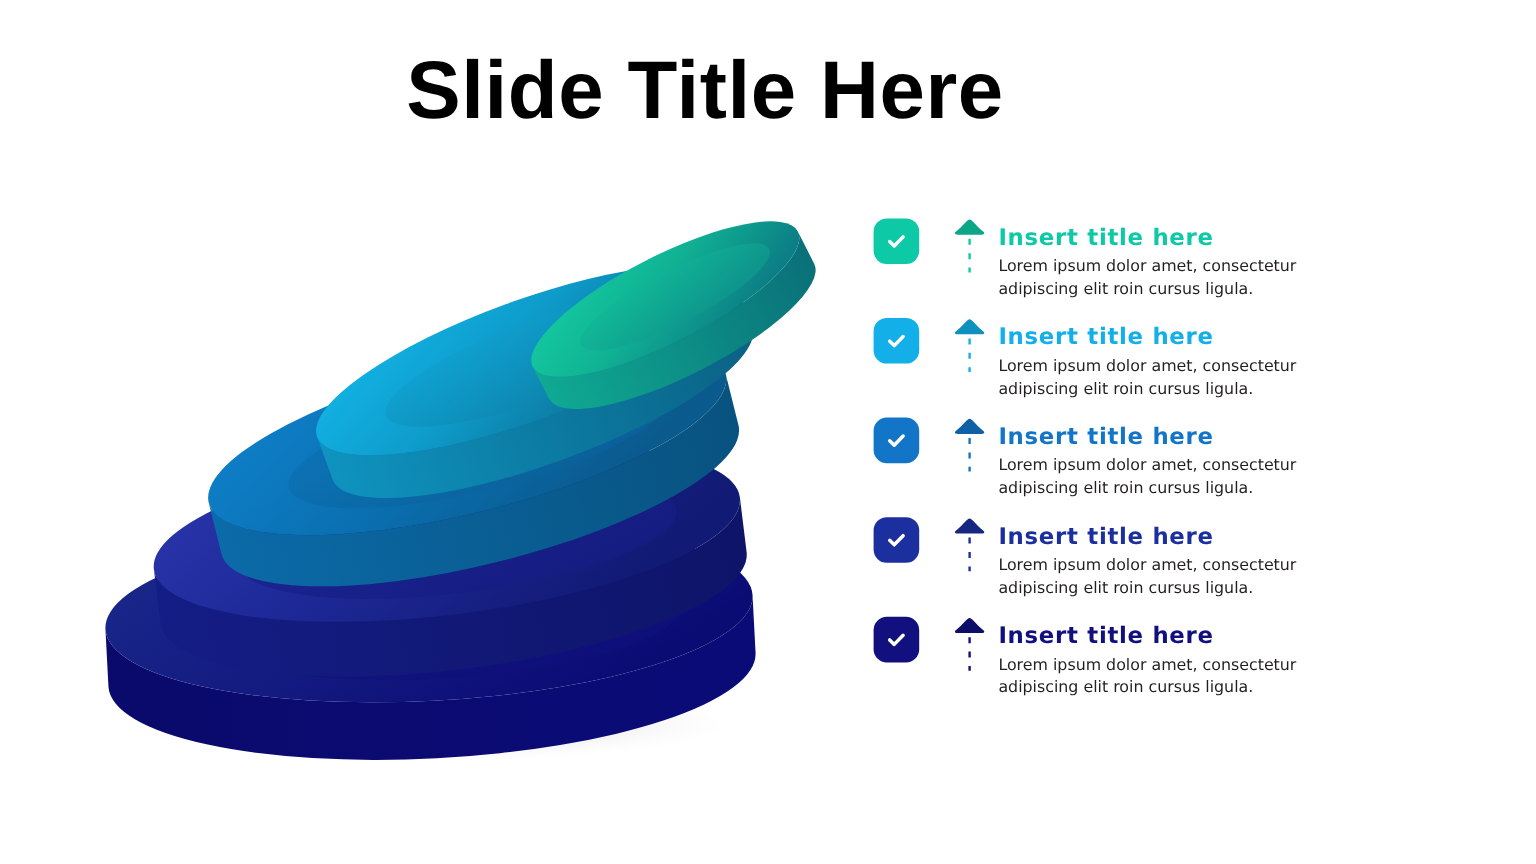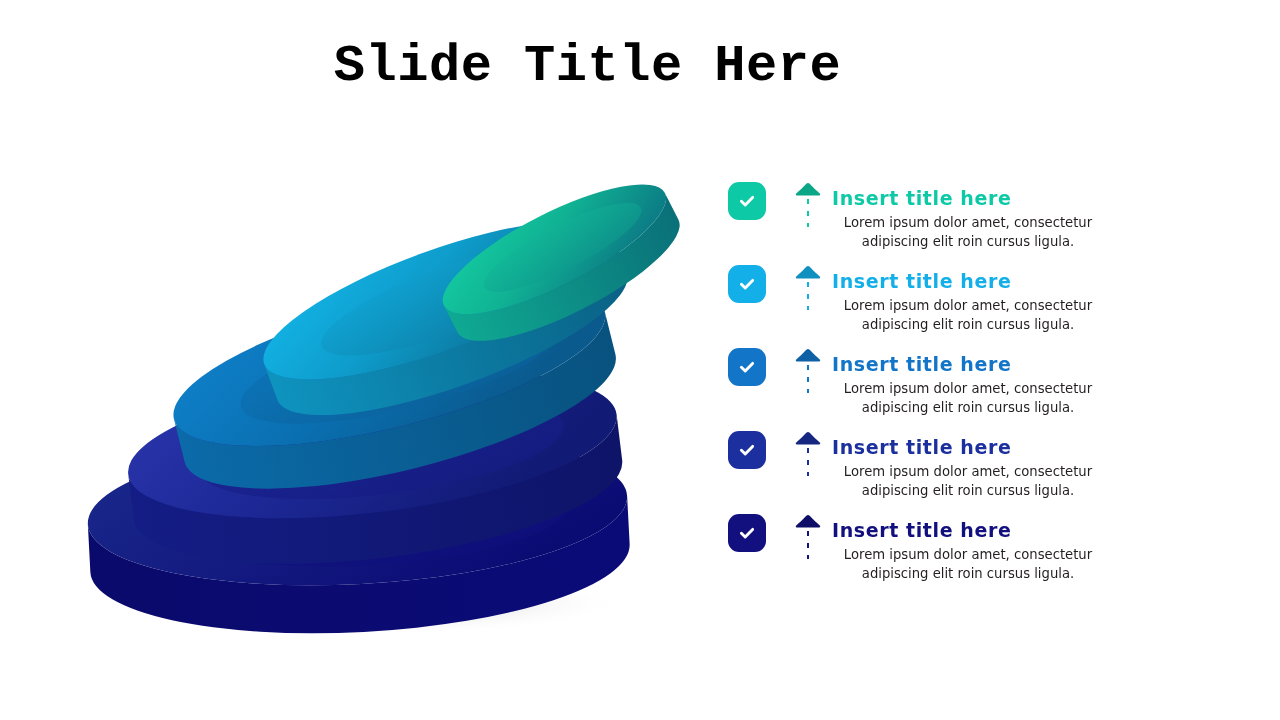--- a/index.html
+++ b/index.html
@@ -16,22 +16,22 @@
     font-family: "DejaVu Sans", "Liberation Sans", sans-serif;
   }
 
   
   #slide-title {
     position: absolute;
     top: 38px;
     left: 0;
     width: 1175px;
     text-align: center;
-    font-family: Liberation Mono, monospace;
-    font-size: 52px;
+    font-family: Liberation Sans, sans-serif;
+    font-size: 68px;
     font-weight: bold;
     color: #000000;
     letter-spacing: 0.5px;
     line-height: 1.1;
   }
 
   
   #disc-graphic {
     position: absolute;
     left: 60px;
@@ -97,21 +97,20 @@
   }
 
   .row-body {
     margin-top: 3px;
     font-family: "DejaVu Sans", sans-serif;
     font-size: 13.2px;
     font-weight: normal;
     color: #231f20;
     line-height: 1.45;
     width: 272px;
-    text-align: center;
   }
 </style>
 </head>
 <body>
 
 <div id="slide-title">Slide Title Here</div>
 
 <div id="disc-graphic">
   <svg viewBox="0 0 700 500" xmlns="http://www.w3.org/2000/svg">
     <defs>

